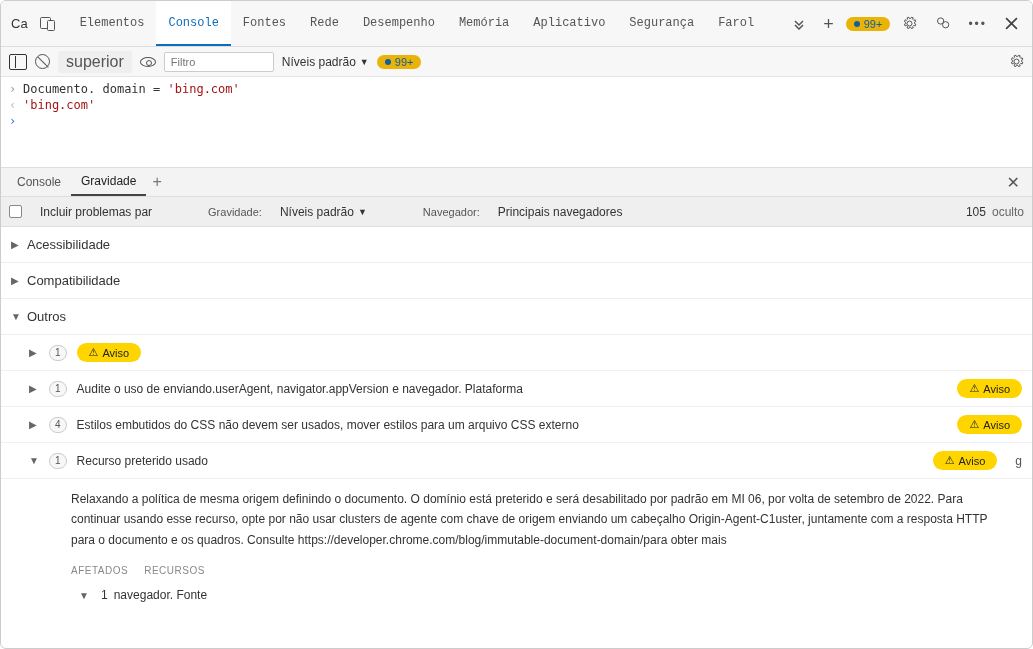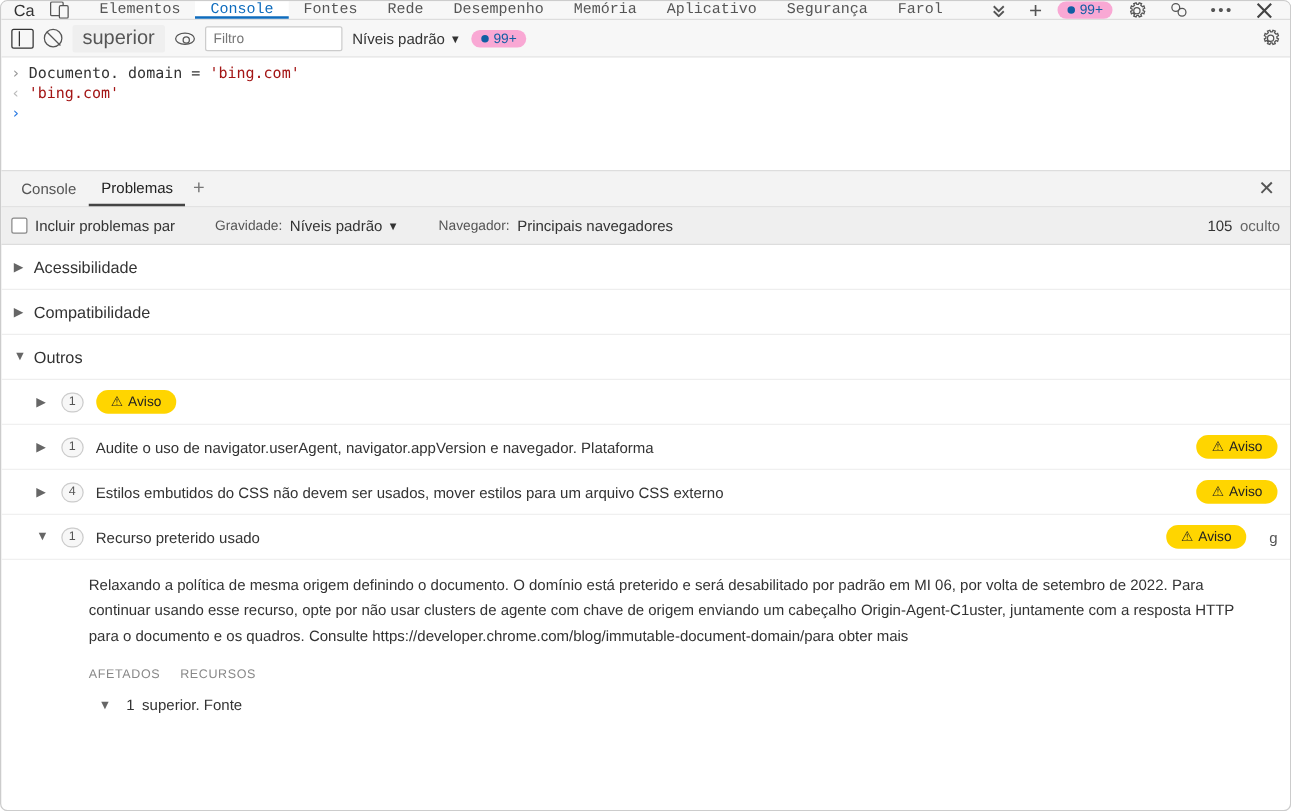--- a/index.html
+++ b/index.html
@@ -14,41 +14,41 @@
     border-radius: 6px;
     overflow: hidden;
     display: flex;
     flex-direction: column;
   }
 
   
   .top-tabs {
     display: flex;
     align-items: center;
-    height: 15px;
+    height: 46px;
     border-bottom: 1px solid #ddd;
     background: #f7f7f7;
     padding: 0 4px;
   }
   .top-tabs .left-section { display: flex; align-items: center; }
   .top-tabs .ca-label { font-size: 13px; padding: 0 6px; }
   .top-tabs .ic-btn { padding: 4px 6px; color: #555; cursor: pointer; }
   .tab-list { display: flex; align-items: stretch; height: 100%; margin-left: 6px; font-family: Liberation Mono, monospace; }
   .tab-item {
     padding: 0 12px;
     display: flex; align-items: center;
     font-size: 12px; color: #555; cursor: pointer;
     border-bottom: 2px solid transparent;
   }
   .tab-item.active { color: #0F6CBD; border-bottom-color: #0F6CBD; background: #fff; }
   .top-tabs .spacer { flex: 1; }
   .top-right { display: flex; align-items: center; gap: 6px; padding-right: 4px; }
 
   .badge-blue {
-    background: #f9a8d4; color: #115ea3;
+    background: #eab308; color: #115ea3;
     border-radius: 10px;
     padding: 1px 8px;
     font-size: 11px;
     display: inline-flex; align-items: center; gap: 4px;
     cursor: pointer;
   }
   .badge-blue .dot { width: 6px; height: 6px; border-radius: 50%; background: #115ea3; }
 
   svg { display: block; }
 
@@ -113,21 +113,21 @@
   .drawer-tabs .dtab.active {
     border-bottom: 2px solid #444; color: #222;
   }
   .drawer-tabs .plus { font-size: 16px; color: #777; cursor: pointer; padding: 0 6px; }
   .drawer-tabs .close-x { margin-left: auto; font-size: 16px; color: #555; cursor: pointer; padding: 0 6px; }
 
   
   .issues-filters {
     display: flex; align-items: center; height: 30px;
     background: #efefef; border-bottom: 1px solid #ddd;
-    padding: 0 8px; gap: 6px;
+    padding: 0 8px; gap: 18px;
     font-size: 12px;
   }
   .issues-filters .chk {
     width: 13px; height: 13px; border: 1px solid #888; background: #fff; cursor: pointer; border-radius: 2px;
   }
   .issues-filters .flabel { color: #555; font-size: 11px; }
   .issues-filters .fval { color: #333; }
   .issues-filters .dd { display: flex; align-items: center; gap: 4px; cursor: pointer; }
   .issues-filters .right { margin-left: auto; display: flex; align-items: flex-start; gap: 6px; color: #333; }
 
@@ -264,21 +264,21 @@
     <span class="arrow" style="color:#bbb;">‹</span>
     <span class="str">'bing.com'</span>
   </div>
   <div class="line">
     <span class="arrow" style="color:#2a7ae2;">›</span>
   </div>
 </div>
 
 <div class="drawer-tabs">
   <div class="dtab">Console</div>
-  <div class="dtab active">Problemas</div>
+  <div class="dtab active">Gravidade</div>
   <div class="plus">+</div>
   <div class="close-x">✕</div>
 </div>
 
 <div class="issues-filters">
   <div class="chk"></div>
   <span>Incluir problemas par</span>
   <span style="width:20px"></span>
   <span class="flabel">Gravidade:</span>
   <span class="dd">
@@ -313,21 +313,21 @@
     <span class="count-pill">1</span>
     <span class="warn-badge">
         <span class="wic">⚠</span>
         <span>Aviso</span>
       </span>
   </div>
 
   <div class="issue-row">
     <span class="itoggle">▶</span>
     <span class="count-pill">1</span>
-    <span class="title">Audite o uso de navigator.userAgent, navigator.appVersion e navegador. Plataforma</span>
+    <span class="title">Audite o uso de enviando.userAgent, navigator.appVersion e navegador. Plataforma</span>
     <span class="warn-badge">
         <span class="wic">⚠</span>
         <span>Aviso</span>
       </span>
   </div>
 
   <div class="issue-row">
     <span class="itoggle">▶</span>
     <span class="count-pill">4</span>
     <span class="title">Estilos embutidos do CSS não devem ser usados, mover estilos para um arquivo CSS externo</span>
@@ -350,16 +350,16 @@
 
   <div class="issue-details">
     <div>Relaxando a política de mesma origem definindo o documento. O domínio está preterido e será desabilitado por padrão em          MI 06, por volta de setembro de 2022. Para continuar usando esse recurso, opte por não usar clusters de agente com chave de origem enviando um cabeçalho Origin-Agent-C1uster, juntamente com a resposta HTTP para o documento e os quadros. Consulte https://developer.chrome.com/blog/immutable-document-domain/para obter mais</div>
     <div class="sechead">
       <span>AFETADOS</span>
       <span>RECURSOS</span>
     </div>
     <div class="srow">
       <span class="tri" style="font-size:10px;">▼</span>
       <span class="scount">1</span>
-      <span>superior. Fonte</span>
+      <span>navegador. Fonte</span>
     </div>
   </div>
 </div>
 
 </body></html>

